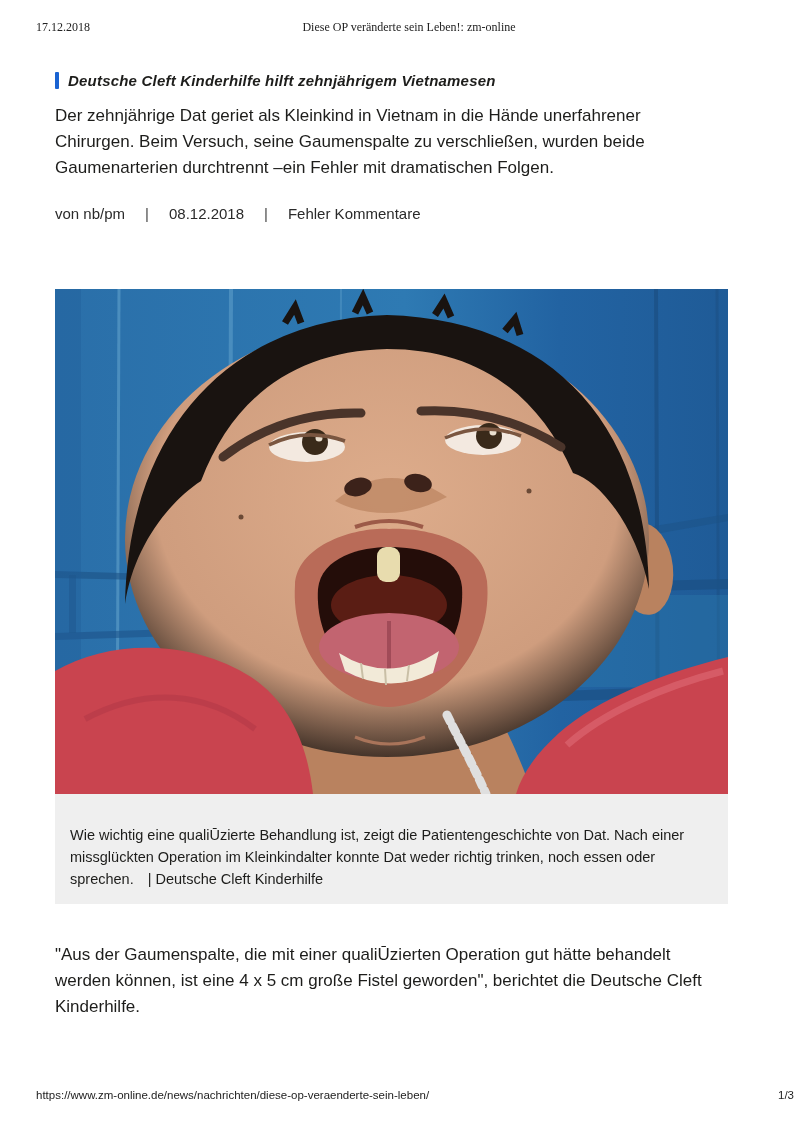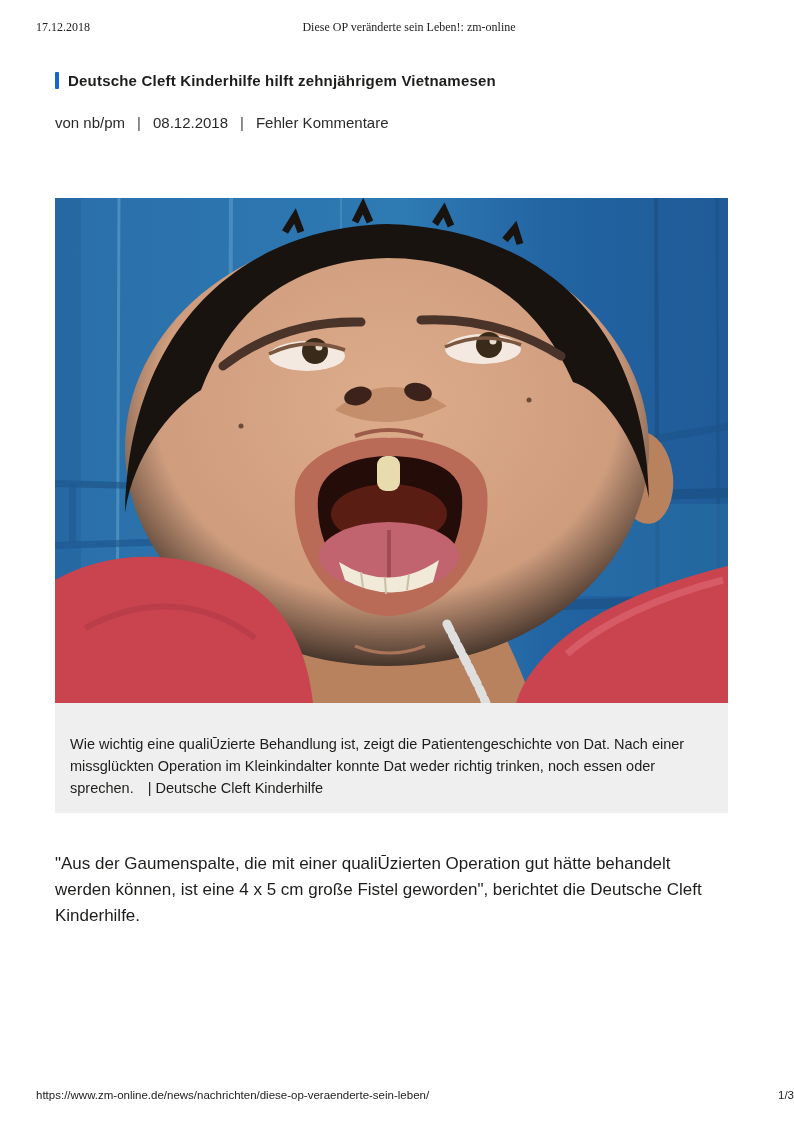--- a/index.html
+++ b/index.html
@@ -11,24 +11,24 @@
   .print-header .ph-date{position:absolute;left:36px;top:0;}
   .print-header .ph-title{position:absolute;left:12px;top:0;width:100%;text-align:center;}
   .print-footer{position:absolute;top:1089px;left:0;width:100%;height:16px;
                 font-family:Liberation Sans, sans-serif;font-size:11.5px;color:#222;padding-left:36px;}
   .print-footer .pf-url{position:absolute;left:36px;top:0;}
   .print-footer .pf-page{position:absolute;right:36px;top:0;}
   
   .article{position:absolute;left:55px;top:70px;width:673px;}
   .kicker{display:flex;align-items:center;gap:9px;height:20px;}
   .kicker-bar{width:4px;height:17px;border-radius:1px;}
-  .kicker-text{font-size:15px;font-weight:bold;letter-spacing:.2px;}
+  .kicker-text{font-size:15px;font-weight:bold;letter-spacing:.2px;font-style:italic;}
   h1.headline{margin:13px 0 0 0;font-size:23px;line-height:30px;font-weight:bold;letter-spacing:.2px;}
   .lead{margin-top:13px;font-size:17px;line-height:26px;max-width:660px;}
-  .byline{margin-top:24px;display:flex;align-items:center;gap:12px;font-size:15px;color:#2a2a2a;}
+  .byline{margin-top:24px;display:flex;align-items:center;gap:20px;font-size:15px;color:#2a2a2a;}
   .byline .sep{color:#4a4a4a;}
   figure.photo{margin:67px 0 0 0;width:673px;}
   figure.photo svg{display:block;width:673px;height:505px;}
   .caption-box{width:673px;box-sizing:border-box;background:#efefef;padding:30px 15px 14px 15px;
                font-size:14.5px;line-height:22px;color:#1d1d1b;}
   .caption-credit{margin-left:10px;white-space:nowrap;}
   .body-par{margin-top:38px;font-size:17px;line-height:26px;max-width:665px;}
 </style>
 </head>
 <body>
@@ -41,20 +41,21 @@
   </div>
 
   <div class="article">
 
     <div class="kicker">
       <span class="kicker-bar" style="background: rgb(26, 99, 210);"></span>
       <span class="kicker-text">Deutsche Cleft Kinderhilfe hilft zehnjährigem Vietnamesen</span>
     </div>
 
 
+    <p class="lead">Der zehnjährige Dat geriet als Kleinkind in Vietnam in die Hände unerfahrener Chirurgen. Beim Versuch, seine Gaumenspalte zu verschließen, wurden beide Gaumenarterien durchtrennt –ein Fehler mit dramatischen Folgen.</p>
 
     <div class="byline">
       <span>von nb/pm</span>
       <span class="sep">|</span>
       <span>08.12.2018</span>
       <span class="sep">|</span>
       <span>Fehler Kommentare</span>
     </div>
 
     <figure class="photo">

